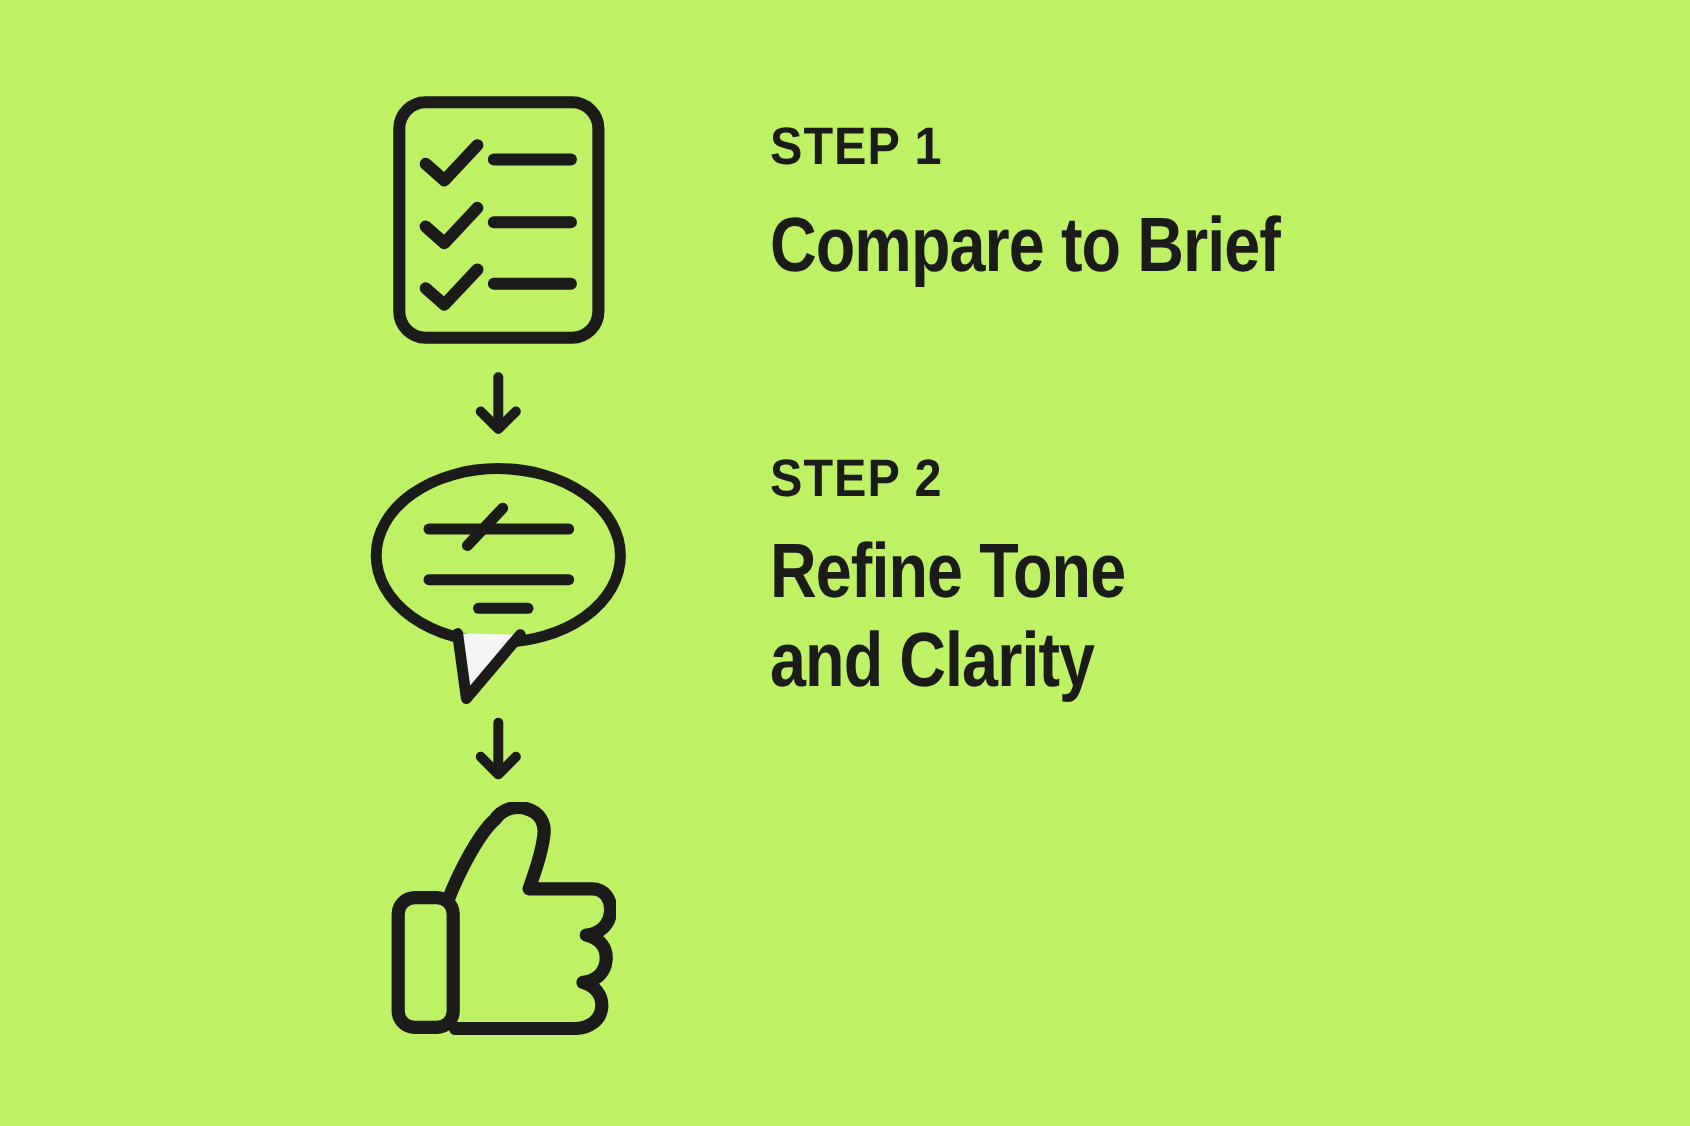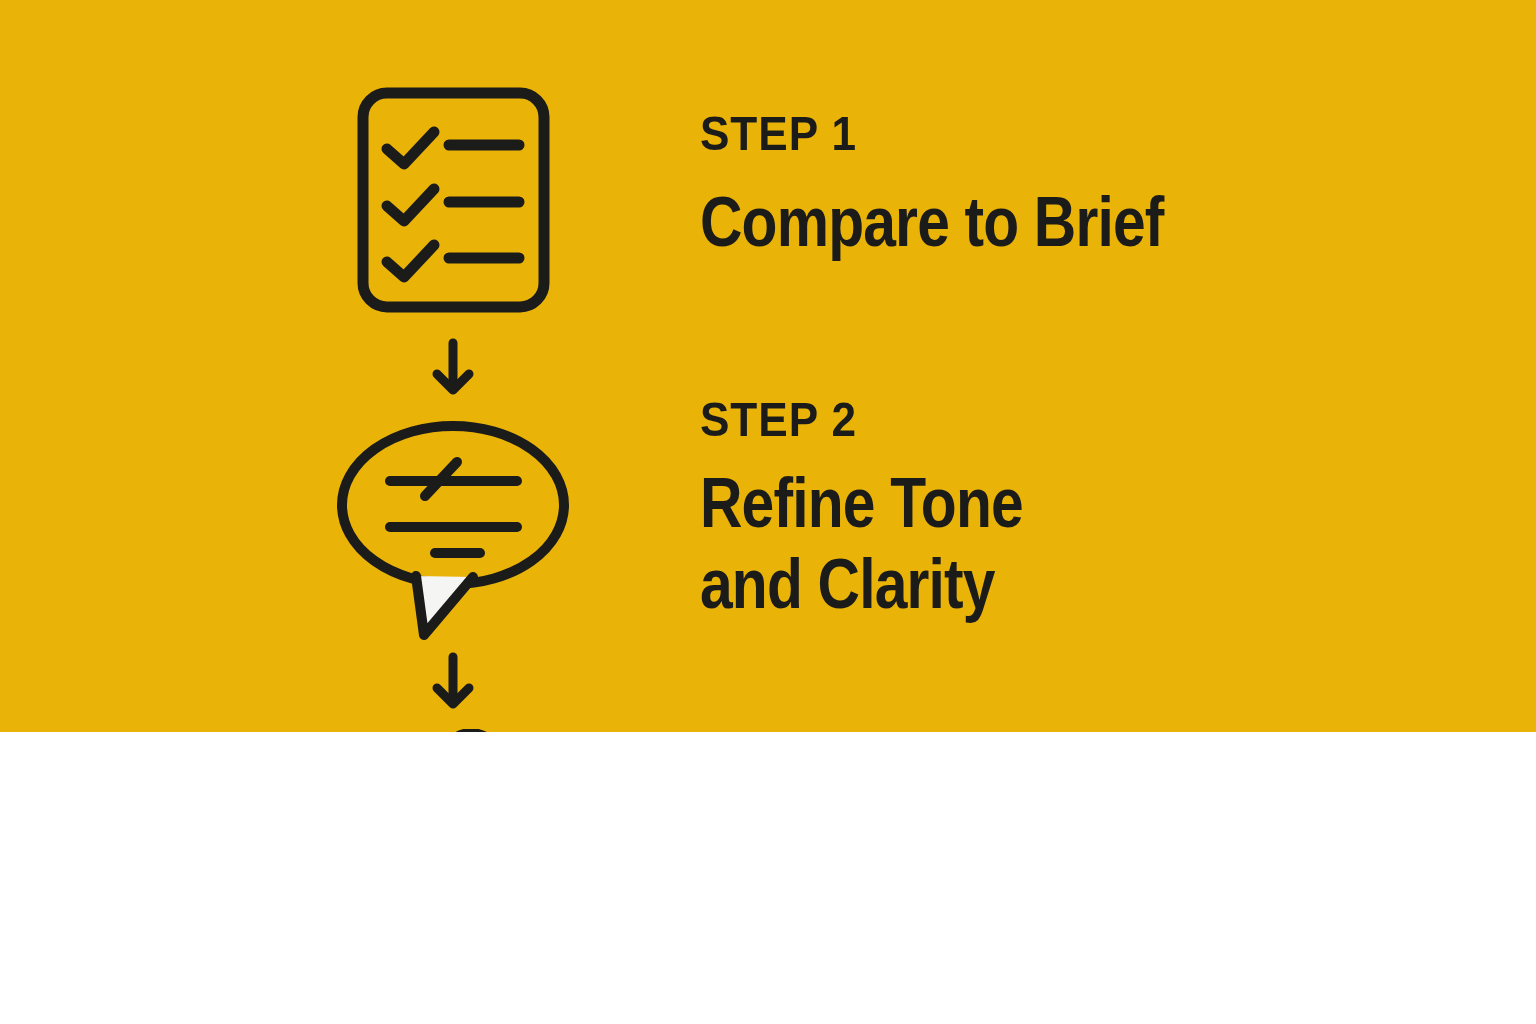--- a/index.html
+++ b/index.html
@@ -5,22 +5,22 @@
   html, body {
     margin: 0;
     padding: 0;
   }
   body {
     font-family: "Liberation Sans", "DejaVu Sans", sans-serif;
   }
   .canvas {
     position: relative;
     width: 1536px;
-    height: 732px;
-    background: #eab308;
+    height: 1024px;
+    background: #bef264;
     overflow: hidden;
   }
   .icon-abs {
     position: absolute;
     display: block;
   }
   .step-text {
     position: absolute;
     left: 700px;
     color: #1b1b1a;
@@ -40,21 +40,21 @@
     font-weight: 600;
     line-height: 81px;
     letter-spacing: -1px;
     color: #1b1b1a;
     transform: scaleX(0.84);
     transform-origin: left top;
     white-space: nowrap;
   }
   #step-text-1 { top: 105px; }
   #step-text-1 .step-title { margin-top: 18px; line-height: 83px; }
-  #step-text-2 { top: 391px; }
+  #step-text-2 { top: 407px; }
   #step-text-2 .step-title { margin-top: 14px; }
   #step-text-3 { top: 725px; }
   #step-text-3 .step-title { margin-top: 19px; line-height: 83px; }
   svg { display: block; }
 </style>
 </head>
 <body>
 
 <div class="canvas">
 

